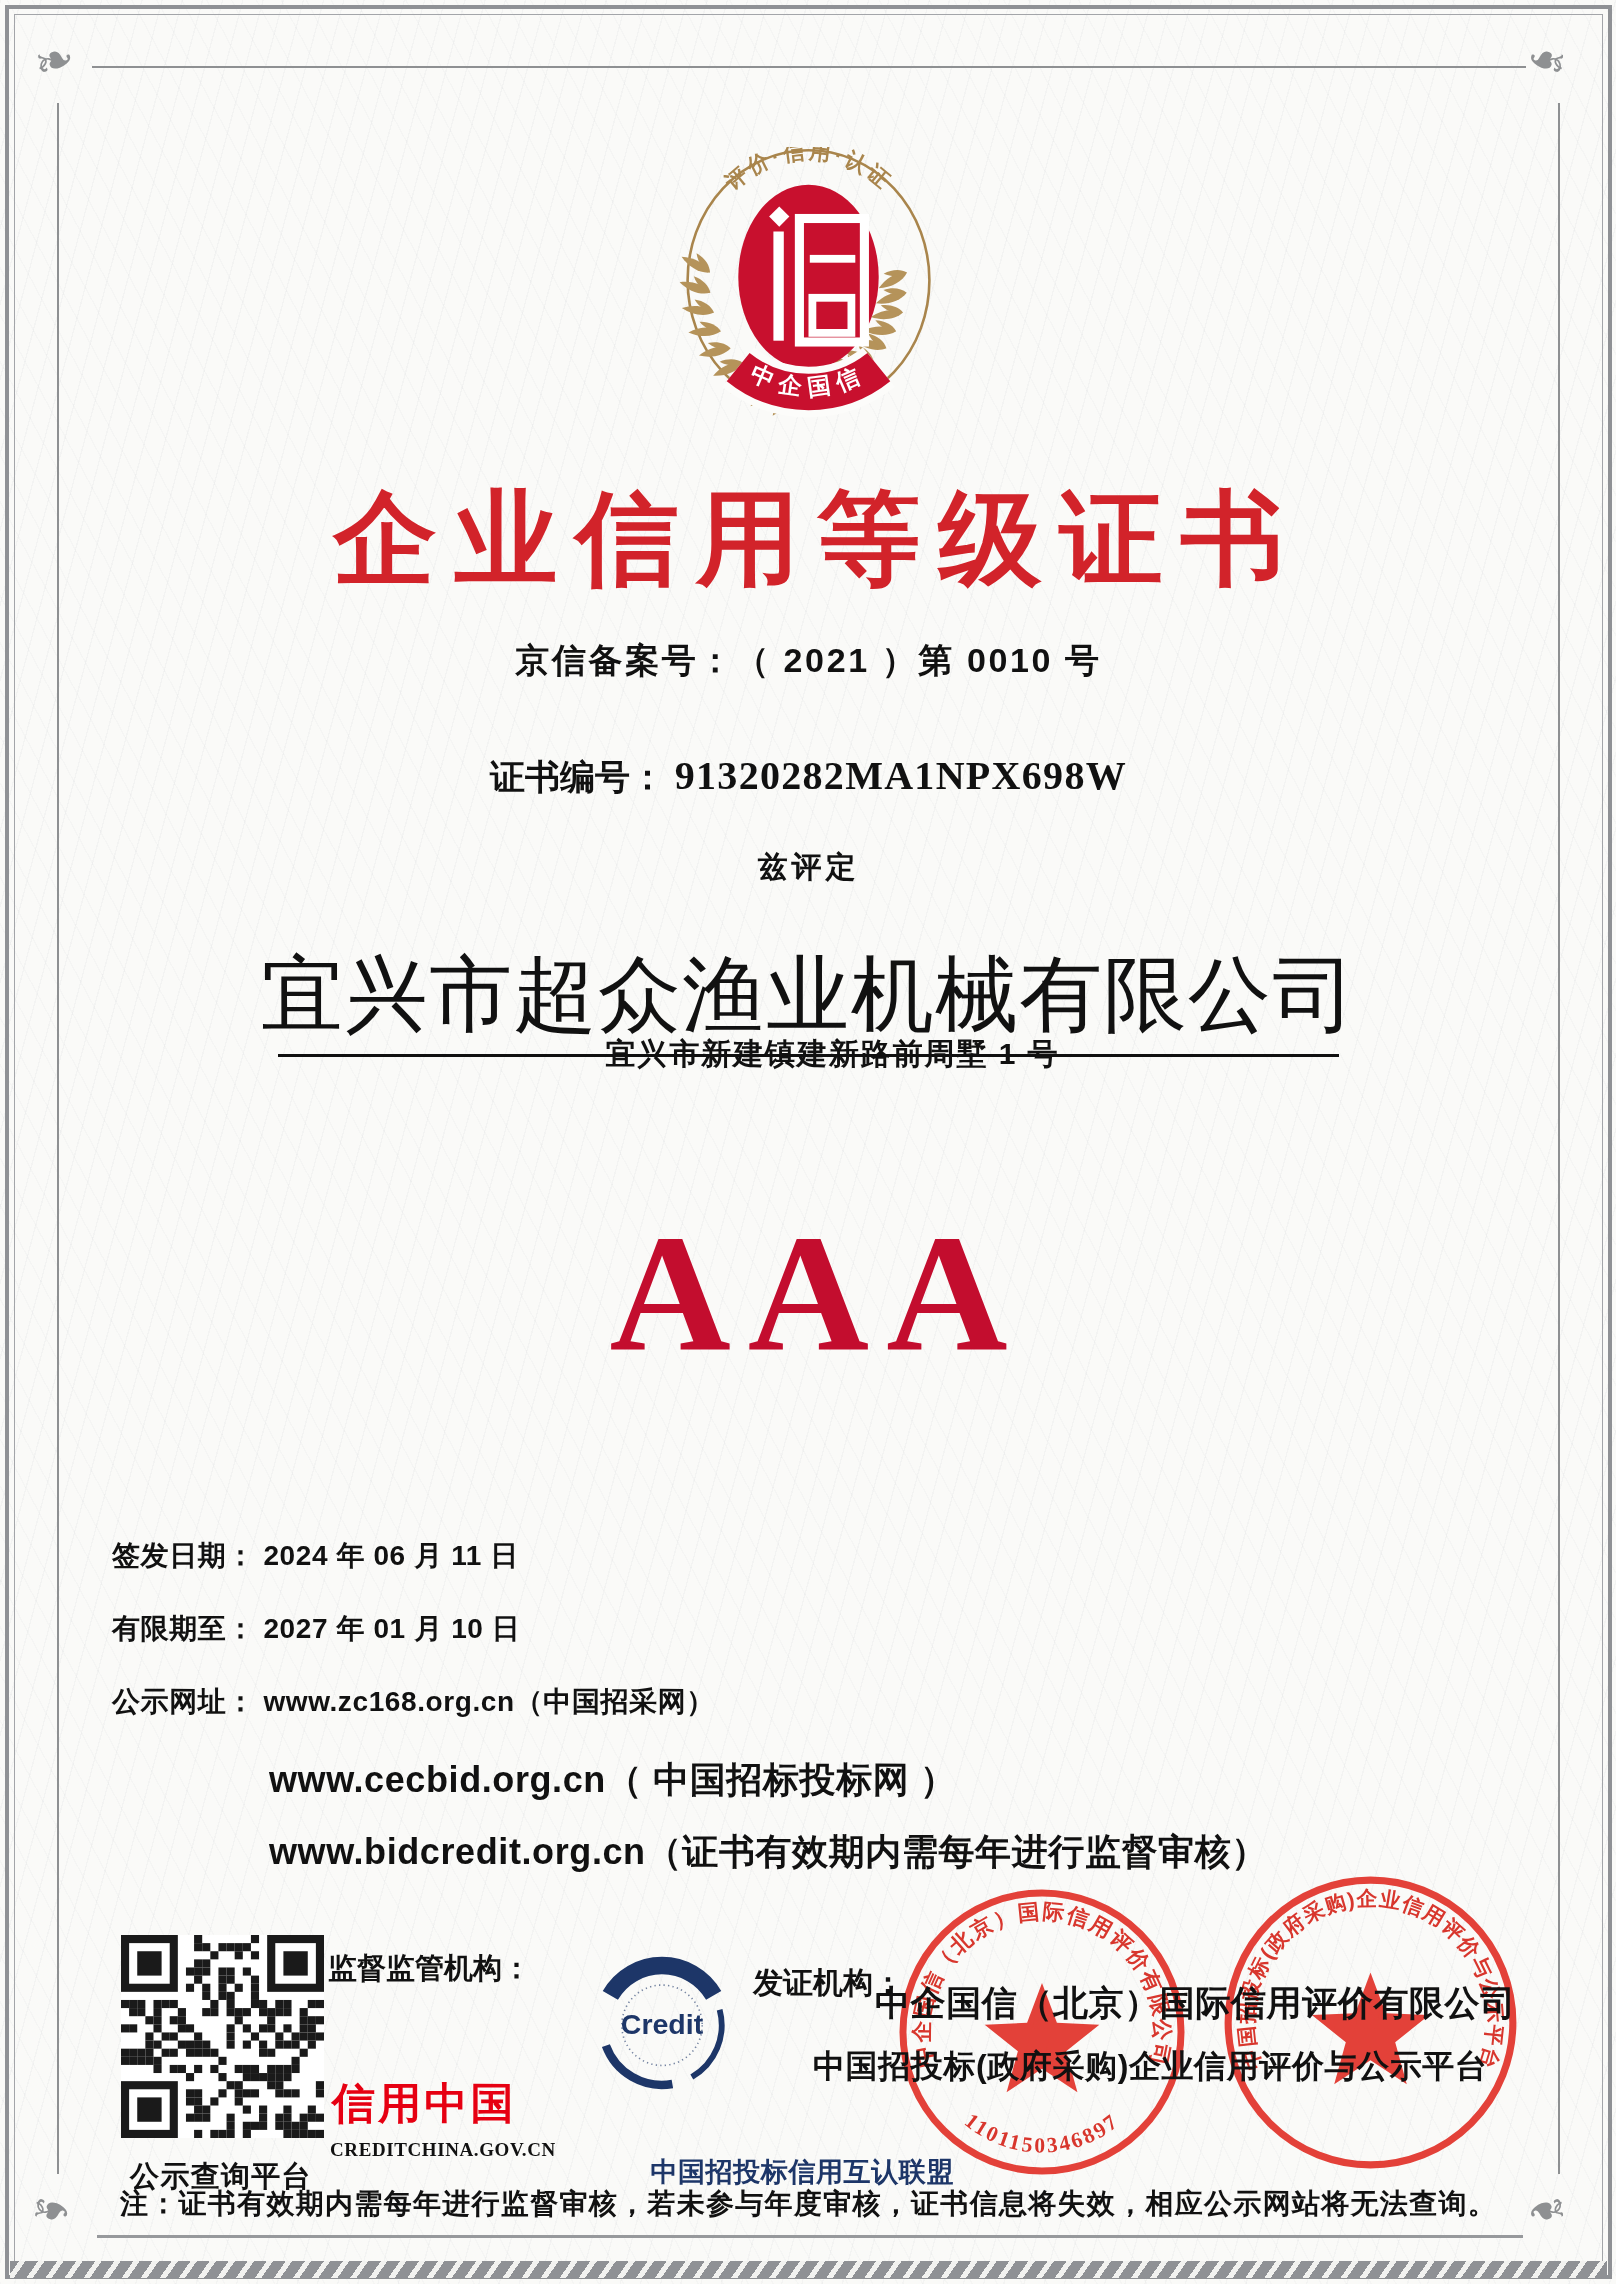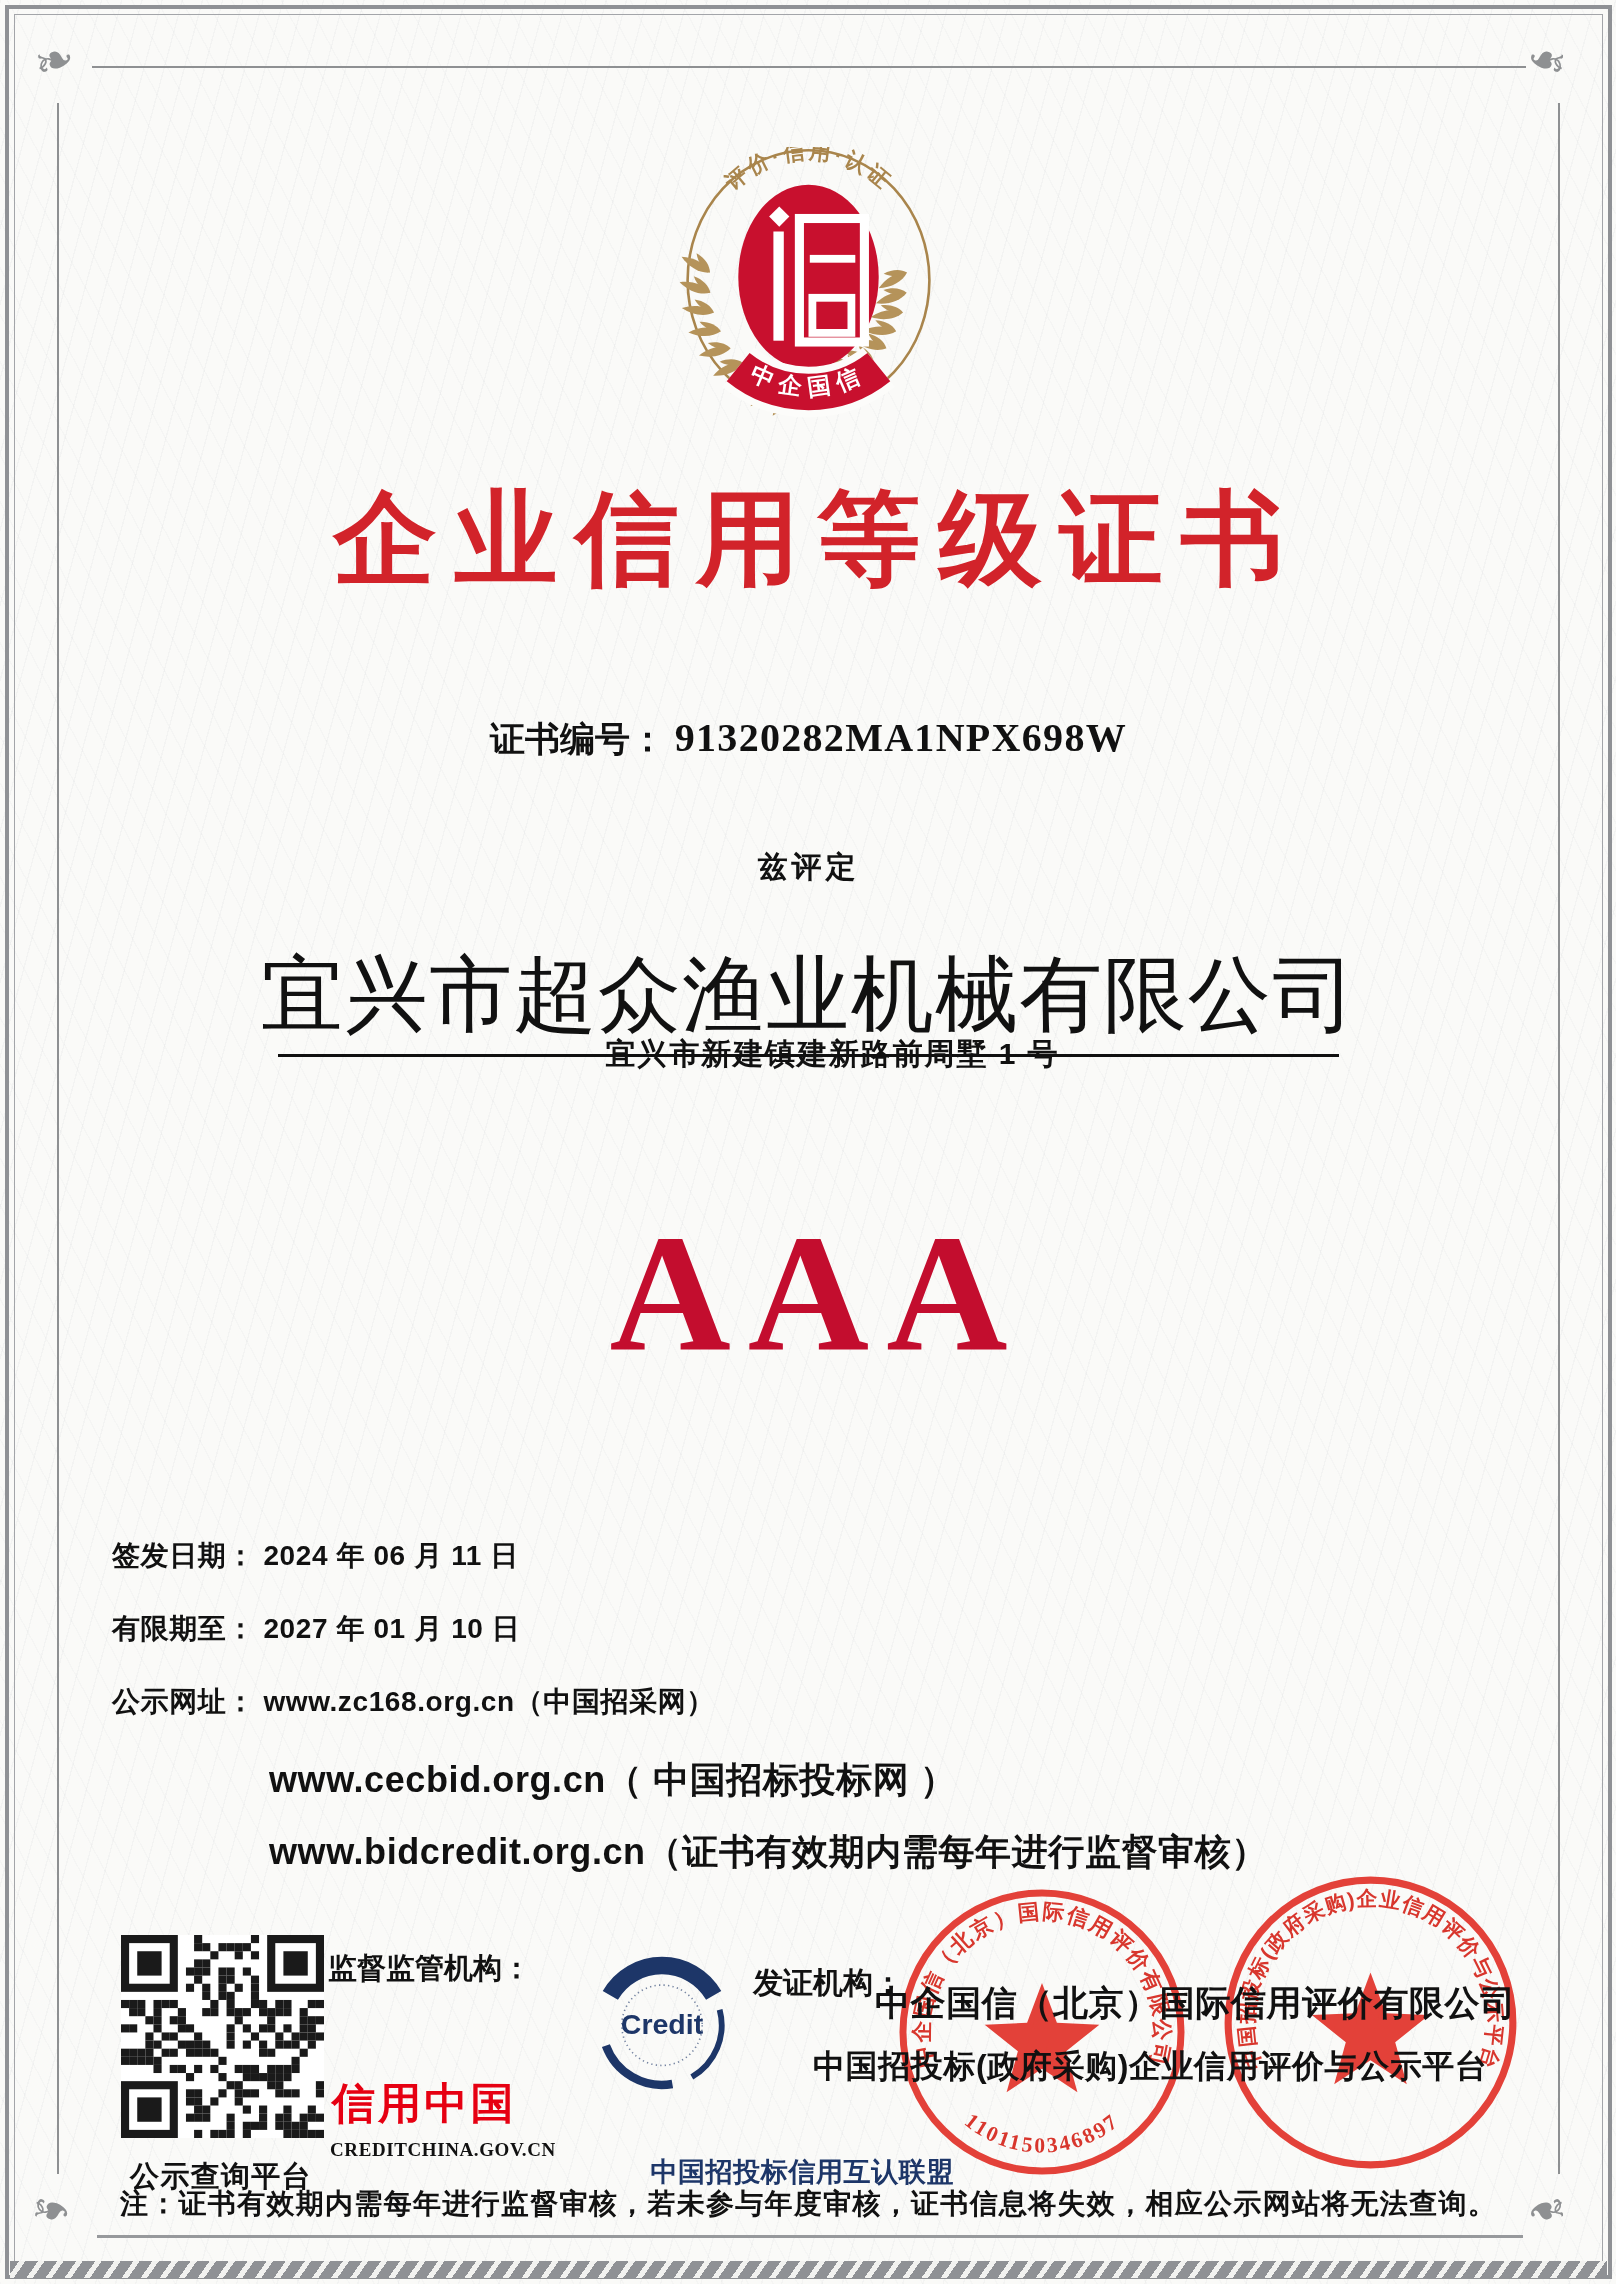--- a/index.html
+++ b/index.html
@@ -22,21 +22,21 @@
   .frame-inner{position:absolute;inset:13.6px;border:1.3px solid #a3a5a9;pointer-events:none;}
   .oline{position:absolute;background:#8e9092;}
   .fleuron{position:absolute;font-size:48px;color:#8e9092;line-height:1;font-family:"DejaVu Sans",sans-serif;}
   .bottom-band{
     position:absolute;left:9.7px;right:9.7px;bottom:6.5px;height:17px;
     background:repeating-linear-gradient(-55deg,#8f9195 0 10.4px,#f2f2f0 10.4px 15.6px);
   }
   
   .title{top:482px;font-size:103px;font-weight:900;color:#D2232A;letter-spacing:18px;text-indent:18px;line-height:1.1;}
   .record-row{top:638px;font-size:34px;font-weight:700;letter-spacing:2.6px;}
-  .cert-row{top:714px;font-size:35px;font-weight:800;}
+  .cert-row{top:752px;font-size:35px;font-weight:800;}
   .cert-row .num{font-family:"Liberation Serif","DejaVu Serif",serif;font-size:40px;font-weight:700;letter-spacing:1.3px;}
   .hereby{top:847px;font-size:30px;font-weight:800;letter-spacing:3.9px;}
   .company{top:940px;font-size:83px;font-weight:400;letter-spacing:1.3px;white-space:nowrap;}
   .company-line{top:1054px;left:278px;width:1061px;height:3.2px;background:#101010;}
   .address{top:1034px;font-size:30px;font-weight:800;letter-spacing:1.9px;padding-left:24px;}
   .grade{top:1201px;font-size:168px;font-weight:700;color:#C30D2E;
          font-family:"Liberation Serif","DejaVu Serif",serif;letter-spacing:17px;text-indent:17px;line-height:1.1;}
   .info-row{position:absolute;left:112px;font-size:28px;font-weight:700;white-space:nowrap;letter-spacing:0.6px;}
   .info-row .lbl{font-weight:800;}
   .site-cont{position:absolute;left:269px;font-size:36px;font-weight:700;white-space:nowrap;letter-spacing:0.6px;}
@@ -129,20 +129,23 @@
     </text>
     <path d="M101.8,338.6 A172,172 0 0 0 318.2,338.6" fill="none" stroke="#fcfcfa" stroke-width="78"></path>
     <path d="M101.8,338.6 A172,172 0 0 0 318.2,338.6" fill="none" stroke="#C8102E" stroke-width="56"></path>
     <text font-size="36" font-weight="800" fill="#fff" letter-spacing="12" font-family="&quot;Liberation Sans&quot;,&quot;DejaVu Sans&quot;,sans-serif">
       <textPath href="#rib-arc" startOffset="50%" text-anchor="middle">中企国信</textPath>
     </text>
   </svg>
 
   <div class="abs center title">企业信用等级证书</div>
 
+  <div class="abs center record-row">
+    <span>京信备案号：</span><span>（ 2021 ）第 0010 号</span>
+  </div>
 
   <div class="abs center cert-row">
     <span>证书编号：</span>
     <span class="num">91320282MA1NPX698W</span>
   </div>
 
   <div class="abs center hereby">兹评定</div>
 
   <div class="abs center company">宜兴市超众渔业机械有限公司</div>
   <div class="abs company-line"></div>

